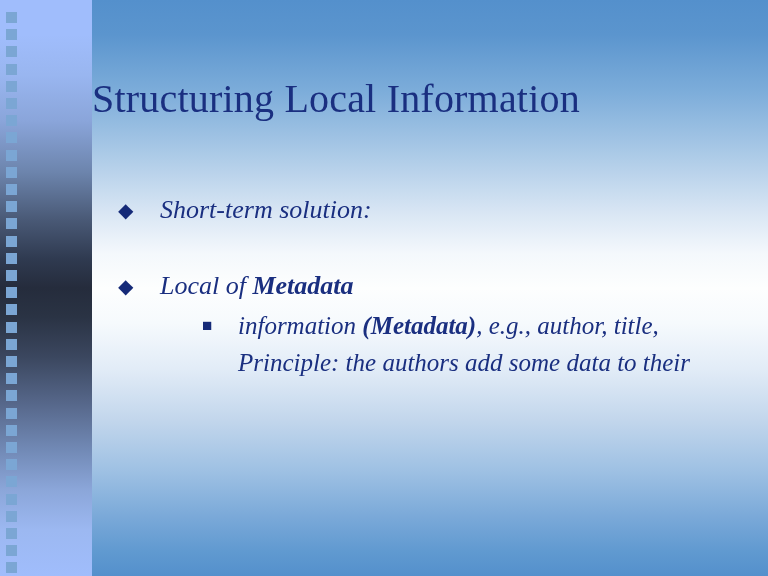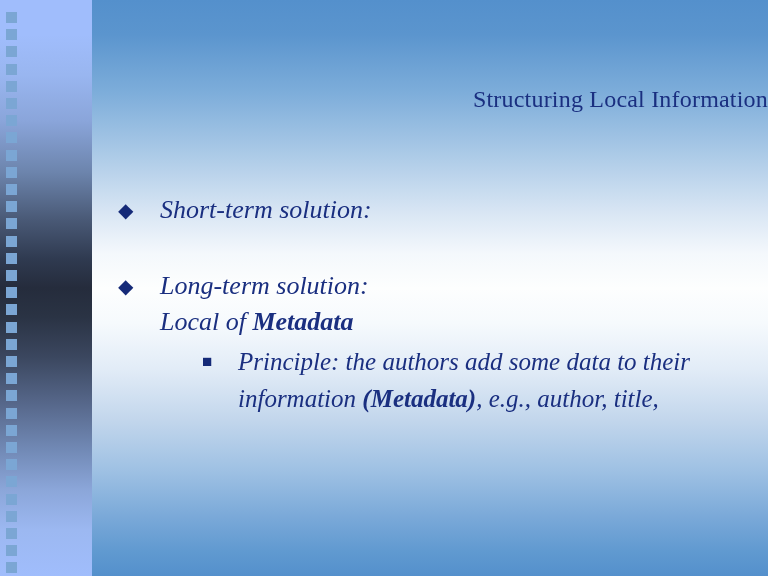--- a/index.html
+++ b/index.html
@@ -75,23 +75,23 @@
     height: 11px;
     background: #7ba6d4;
   }
 
   
   #title {
     position: absolute;
     left: 92px;
     top: 76px;
     width: 676px;
-    text-align: right;
+    text-align: left;
     color: #1a2f80;
-    font-size: 24px;
+    font-size: 40px;
     line-height: 46px;
     letter-spacing: 0.2px;
     white-space: nowrap;
   }
 
   
   #body-block {
     position: absolute;
     left: 118px;
     top: 192px;
@@ -181,18 +181,18 @@
         <div class="sb-square" style="top: 528px;"></div>
         <div class="sb-square" style="top: 545.2px;"></div>
         <div class="sb-square" style="top: 562.4px;"></div>
       </div>
   </div>
 
   <div id="title">Structuring Local Information</div>
 
   <div id="body-block">
       <div class="bullet-l1"><span class="marker">◆</span><span><span class="line"><span>Short-term solution:</span></span></span></div>
-      <div class="bullet-l1"><span class="marker">◆</span><span><span class="line"><span>Long-term solution:</span></span><span class="line"><span>Local of </span><span class="b">Metadata</span></span></span><div class="sub-list">
-          <div class="bullet-l2"><span class="marker">■</span><span><span class="line"><span>Principle: the authors add some data to their</span></span><span class="line"><span>information  </span><span class="b">(Metadata)</span><span>, e.g., author, title,</span></span></span></div>
+      <div class="bullet-l1"><span class="marker">◆</span><span><span class="line"><span>Local of </span><span class="b">Metadata</span></span></span><div class="sub-list">
+          <div class="bullet-l2"><span class="marker">■</span><span><span class="line"><span>information  </span><span class="b">(Metadata)</span><span>, e.g., author, title,</span></span><span class="line"><span>Principle: the authors add some data to their</span></span></span></div>
         </div></div>
     </div>
 
 </div>
 
 </body></html>

